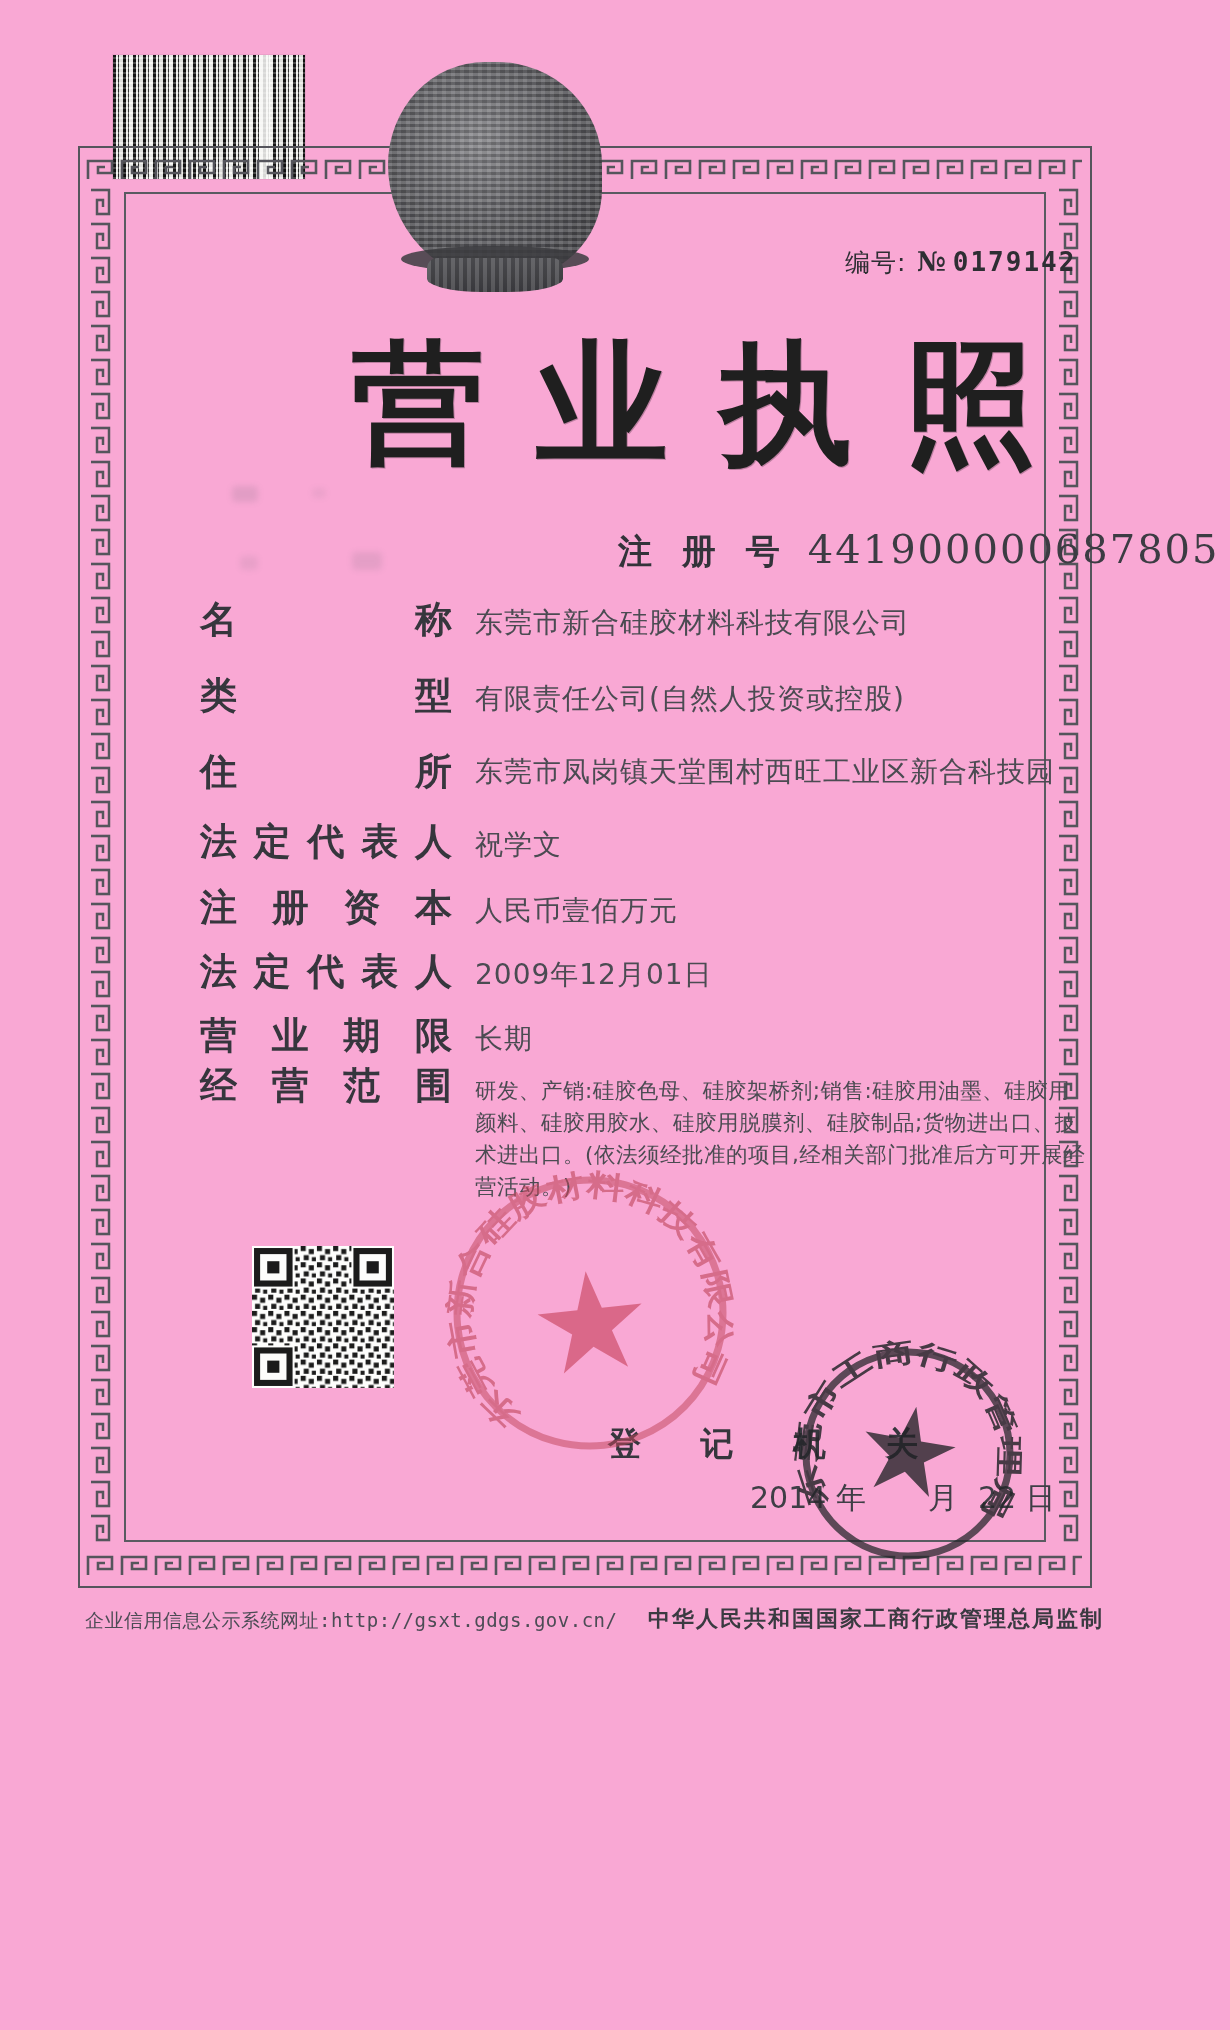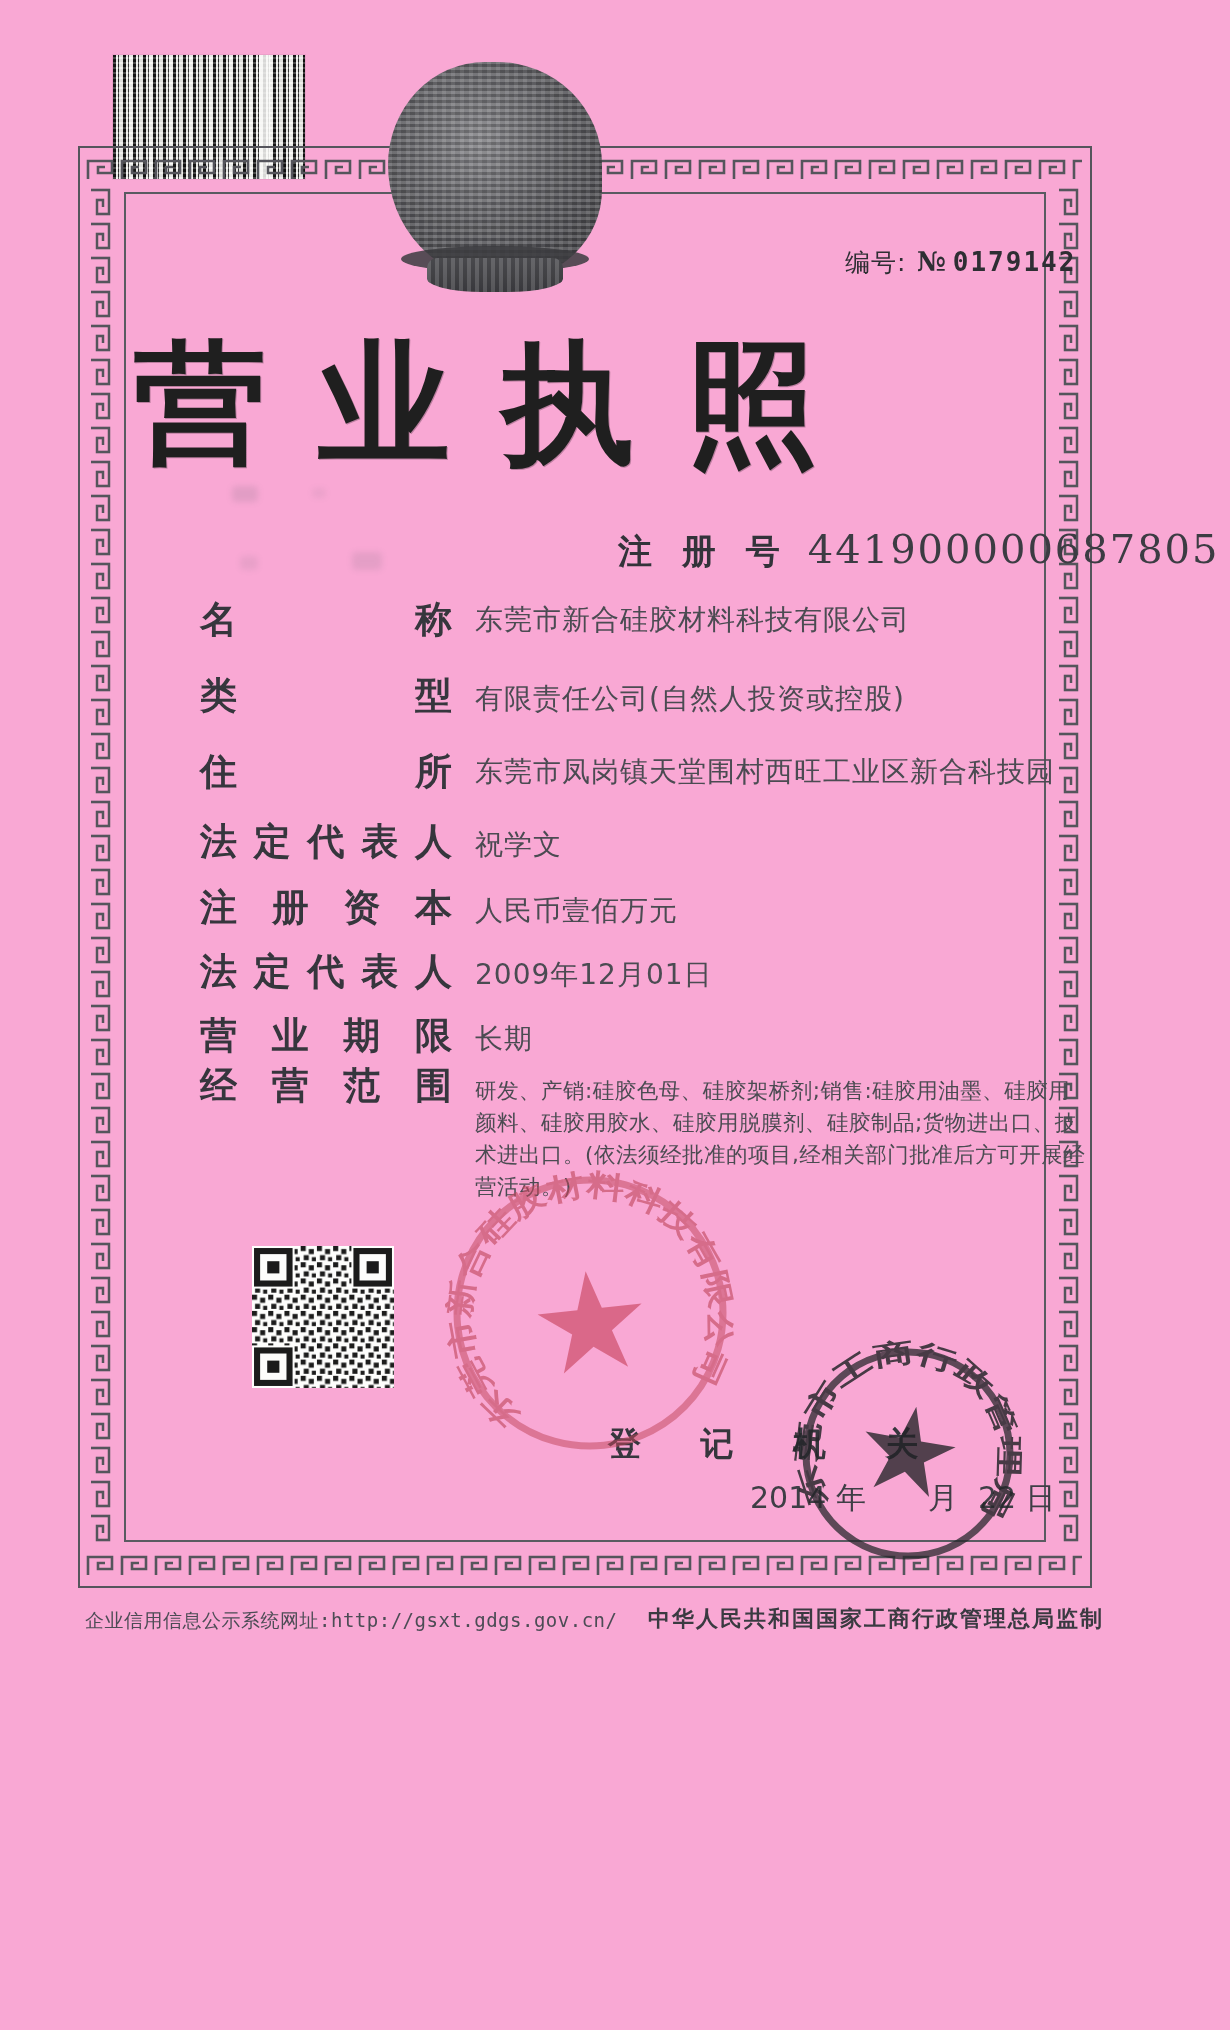--- a/index.html
+++ b/index.html
@@ -36,33 +36,33 @@
   .band.bottom{left:4px;bottom:4px;width:998px;height:34px;}
   .band.left{left:4px;top:38px;width:34px;height:1358px;}
   .band.right{right:4px;top:38px;width:34px;height:1358px;}
   .inner-line{position:absolute;left:44px;top:44px;right:44px;bottom:44px;border:2px solid #5a5a61;}
 
   
   .serial{position:absolute;left:845px;top:246px;font-size:25px;letter-spacing:1px;color:#2e2e33;z-index:2;}
   .serial .mark{font-family:"DejaVu Serif",serif;font-weight:700;font-size:27px;padding:0 6px 0 10px;}
   .serial .num{font-family:"DejaVu Sans Mono",monospace;font-weight:600;font-size:26px;letter-spacing:2px;}
 
-  .cert-title{position:absolute;left:78px;top:316px;width:1010px;text-align:left;
+  .cert-title{position:absolute;left:78px;top:316px;width:1010px;text-align:right;
     font-size:132px;font-weight:900;letter-spacing:52px;padding-left:56px;box-sizing:border-box;
     color:#1f1f1f;z-index:2;text-shadow:1px 1px 0 rgba(0,0,0,.25);}
 
   .reg-line{position:absolute;left:618px;top:526px;z-index:2;white-space:nowrap;}
   .reg-line .reg-label{font-size:34px;font-weight:700;letter-spacing:9px;color:#33333a;}
   .reg-line .reg-num{font-family:"DejaVu Serif",serif;font-size:40px;color:#3c3c43;letter-spacing:2px;margin-left:14px;}
 
   .row{position:absolute;left:200px;width:900px;display:flex;align-items:baseline;z-index:2;}
   .row .lbl{width:252px;flex:none;font-size:37px;font-weight:700;color:#36363d;
     text-align:justify;text-align-last:justify;line-height:1.1;}
   .row .val{margin-left:23px;font-size:28px;color:#4b4b52;letter-spacing:1px;line-height:1.3;}
-  .r1{top:600px;align-items:center;} .r2{top:676px;} .r3{top:752px;align-items:center;} .r4{top:822px;}
+  .r1{top:600px;} .r2{top:676px;} .r3{top:752px;align-items:center;} .r4{top:822px;}
   .r5{top:888px;} .r6{top:952px;} .r7{top:1016px;} .r8{top:1066px;}
   .r8 .val{width:612px;flex:none;font-size:21.5px;line-height:32px;letter-spacing:.5px;margin-top:8px;}
 
   .registrar{position:absolute;left:608px;top:1422px;font-size:33px;font-weight:600;
     letter-spacing:24px;color:#36363d;z-index:2;white-space:nowrap;}
   .issue-date{position:absolute;left:750px;top:1478px;font-size:30px;color:#3e3e45;z-index:3;white-space:nowrap;}
   .issue-date .m{margin-left:62px;} .issue-date .d{margin-left:20px;}
 
   
   .qr{position:absolute;left:252px;top:1246px;width:142px;height:142px;z-index:2;}

